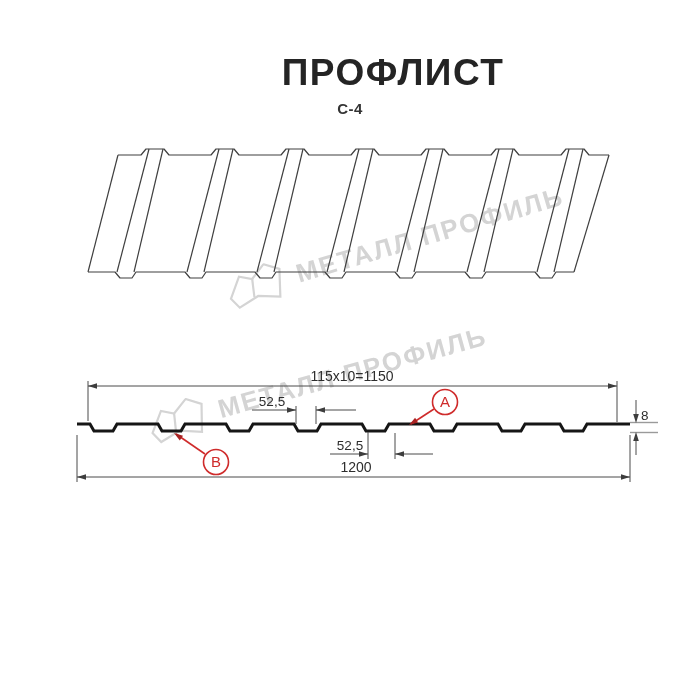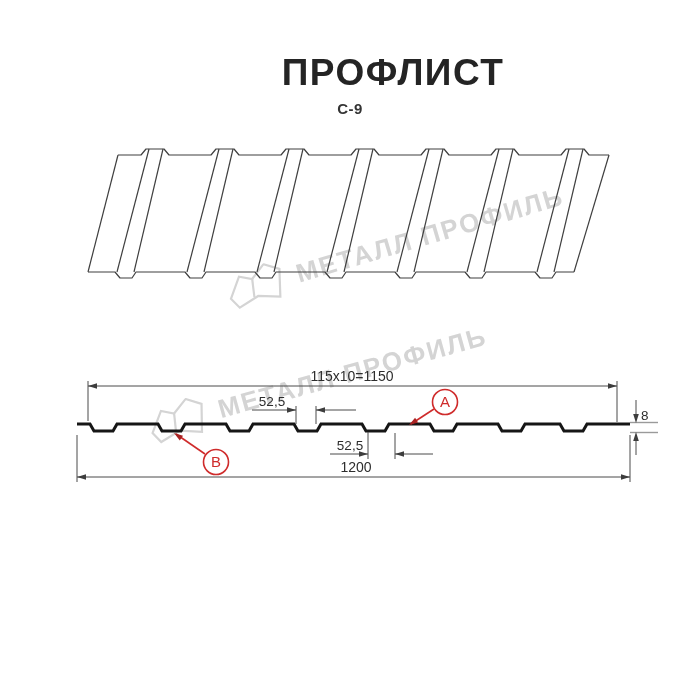--- a/index.html
+++ b/index.html
@@ -29,21 +29,21 @@
   .dimtext{font-size:14px;}
   .dimtext-s{font-size:13.5px;}
   .marker{font-size:15px;fill:#cf2b2b !important;}
 </style>
 </head>
 <body>
 
 <div class="canvas">
 
   <div class="title">ПРОФЛИСТ</div>
-  <div class="subtitle">С-9</div>
+  <div class="subtitle">С-4</div>
 
   <div class="wm wm1">
     <svg width="62" height="40" viewBox="0 0 60 40">
       <path d="M3,25 L17,6 L29,12 L44,1 L58,10 L51,37 L30,30 L9,36 Z" fill="none" stroke="#d4d4d4" stroke-width="2.2"></path>
       <path d="M29,12 L26,30" fill="none" stroke="#d4d4d4" stroke-width="2.2"></path>
     </svg>
     <span>МЕТАЛЛ ПРОФИЛЬ</span>
   </div>
 
   <div class="wm wm2">

